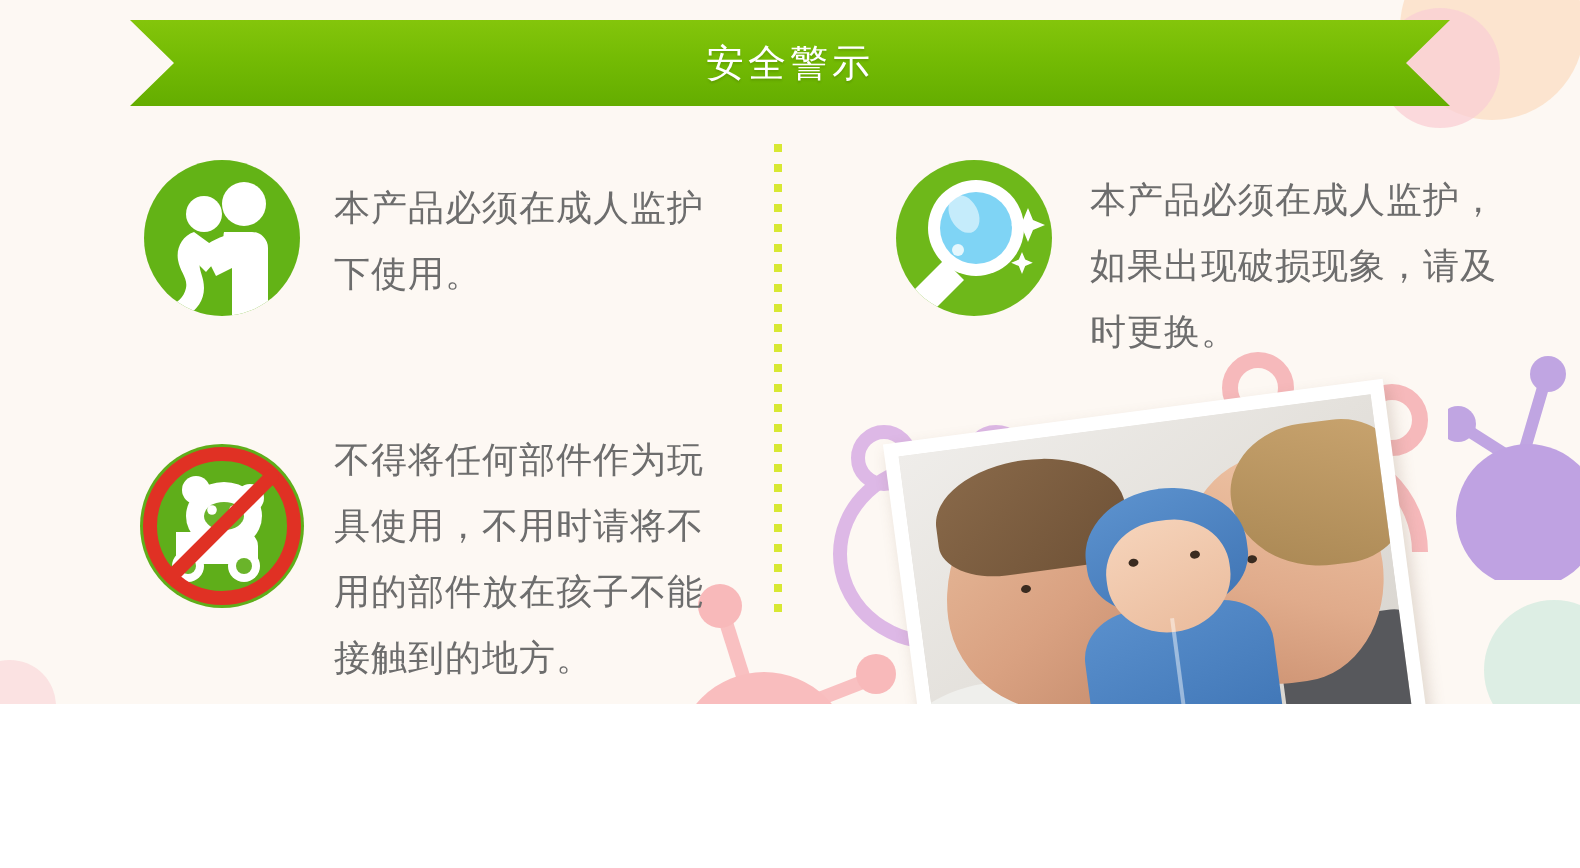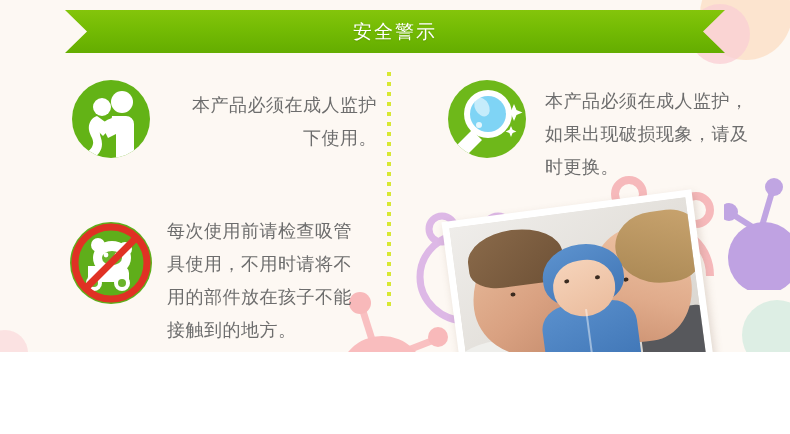--- a/index.html
+++ b/index.html
@@ -275,21 +275,21 @@
             <path d="M40 36h14a8 8 0 0 1 8 8v34H44V54l-8 4-4-8 8-10a8 8 0 0 1 0-4z"></path>
 
             <path d="M40 38c-6 2-12 6-16 11l7 7c4-5 8-8 12-9z"></path>
 
             <circle cx="30" cy="27" r="9"></circle>
 
             <path d="M25 36c-6 2-9 8-8 14 1 6 5 9 4 14-1 5-5 8-9 9l4 7c8-2 14-8 14-16 0-6-3-9-2-13 1-4 4-6 8-7z"></path>
           </g>
         </svg>
       </div>
-      <div class="item-text" style="left:167px; top:88px; width:210px;text-align:right;">本产品必须在成人监护
+      <div class="item-text" style="left:167px; top:88px; width:210px;">本产品必须在成人监护
 下使用。</div>
     </div>
 
     <div class="item" style="left:0;top:0;">
       <div class="icon-circle c2" style="left:448px; top:80px;">
         <svg class="icon-svg" viewBox="0 0 78 78">
 
           <path d="M24 50 L8 66 a7 7 0 0 0 10 10 L34 60z" fill="#ffffff"></path>
 
           <circle cx="40" cy="34" r="24" fill="#ffffff"></circle>
@@ -325,21 +325,21 @@
             <circle cx="52" cy="61" r="4"></circle>
             <ellipse cx="42" cy="36" rx="10" ry="7"></ellipse>
             <circle cx="36" cy="33" r="2.4" fill="#ffffff"></circle>
             <circle cx="47" cy="33" r="2.4" fill="#ffffff"></circle>
           </g>
 
           <circle cx="41" cy="41" r="36" fill="none" stroke="#e03124" stroke-width="7"></circle>
           <line x1="16" y1="66" x2="66" y2="16" stroke="#e03124" stroke-width="7" stroke-linecap="round"></line>
         </svg>
       </div>
-      <div class="item-text" style="left:167px; top:214px; width:215px;">每次使用前请检查吸管
+      <div class="item-text" style="left:167px; top:214px; width:215px;">不得将任何部件作为玩
 具使用，不用时请将不
 用的部件放在孩子不能
 接触到的地方。</div>
     </div>
 
     <div class="photo-frame">
       <div class="photo-inner">
         <div class="ph ph-bedsheet"></div>
         <div class="ph ph-man-shirt"></div>
         <div class="ph ph-man-head"></div>

